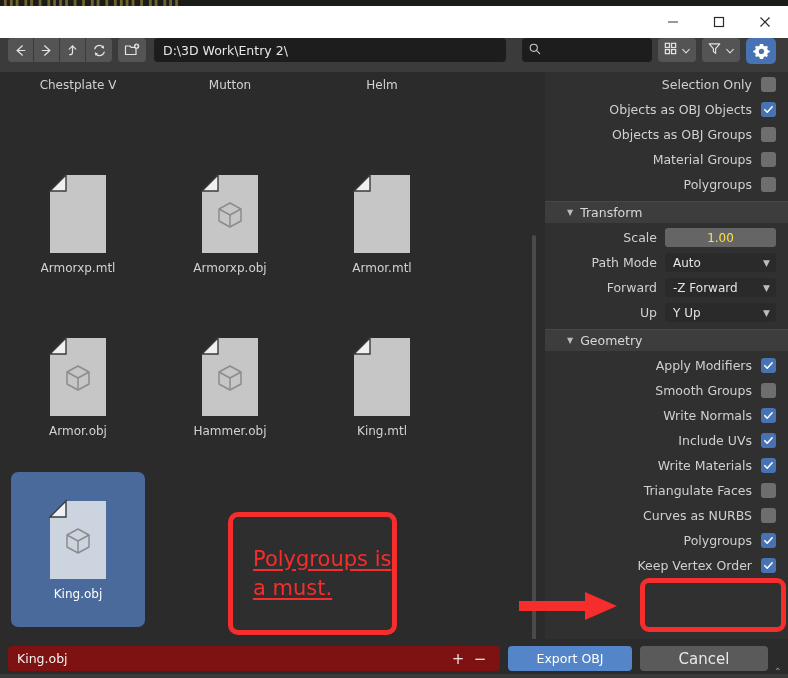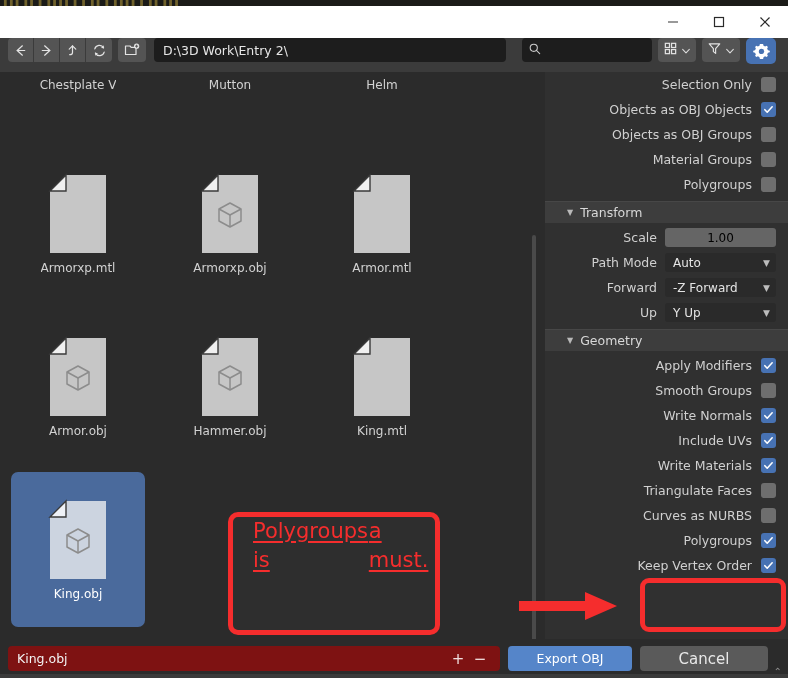--- a/index.html
+++ b/index.html
@@ -137,21 +137,21 @@
   .section .tri { font-size: 8px; color: #b9b9b9; }
   .section .stitle { font-size: 12.5px; color: #d8d8d8; }
   .frow {
     display: flex; align-items: center; justify-content: flex-end;
     height: 25px; padding-right: 12px; gap: 8px;
   }
   .flabel { font-size: 12.5px; color: #d0d0d0; }
   .fval {
     width: 111px; height: 19px; border-radius: 3px; background: #656565;
     display: flex; align-items: center; justify-content: center;
-    font-size: 12px; color: #000000;
+    font-size: 12px; color: #fde047;
   }
   .fsel {
     width: 111px; height: 19px; border-radius: 3px; background: #2a2a2a;
     display: flex; align-items: center; justify-content: space-between;
     padding: 0 6px 0 8px; font-size: 12px; color: #e4e4e4;
   }
   .fsel .chev { color: #bdbdbd; font-size: 9px; }
 
   
   .footer {
@@ -178,23 +178,23 @@
   .footer-edge {
     position: absolute; left: 0; top: 674px; width: 788px; height: 4px;
     background: #3a3a3a;
   }
   .footer-caret {
     position: absolute; right: 6px; top: 666px; color: #8d8d8d; font-size: 10px;
   }
 
   
   .anno-box {
-    position: absolute; left: 228px; top: 512px; width: 212px; height: 123px;
+    position: absolute; left: 228px; top: 512px; width: 169px; height: 123px;
     border: 5px solid #f52d2d; border-radius: 10px; background: #2e2e2e;
-    display: flex; flex-direction: row; justify-content: center;
+    display: flex; flex-direction: column; justify-content: center;
     padding-left: 20px;
   }
   .anno-text {
     color: #f52d2d; font-size: 21px; line-height: 29px;
     text-decoration: underline; text-underline-offset: 3px;
   }
   .anno-ring {
     position: absolute; left: 640px; top: 578px; width: 146px; height: 54px;
     border: 5px solid #f52d2d; border-radius: 9px; pointer-events: none;
   }

